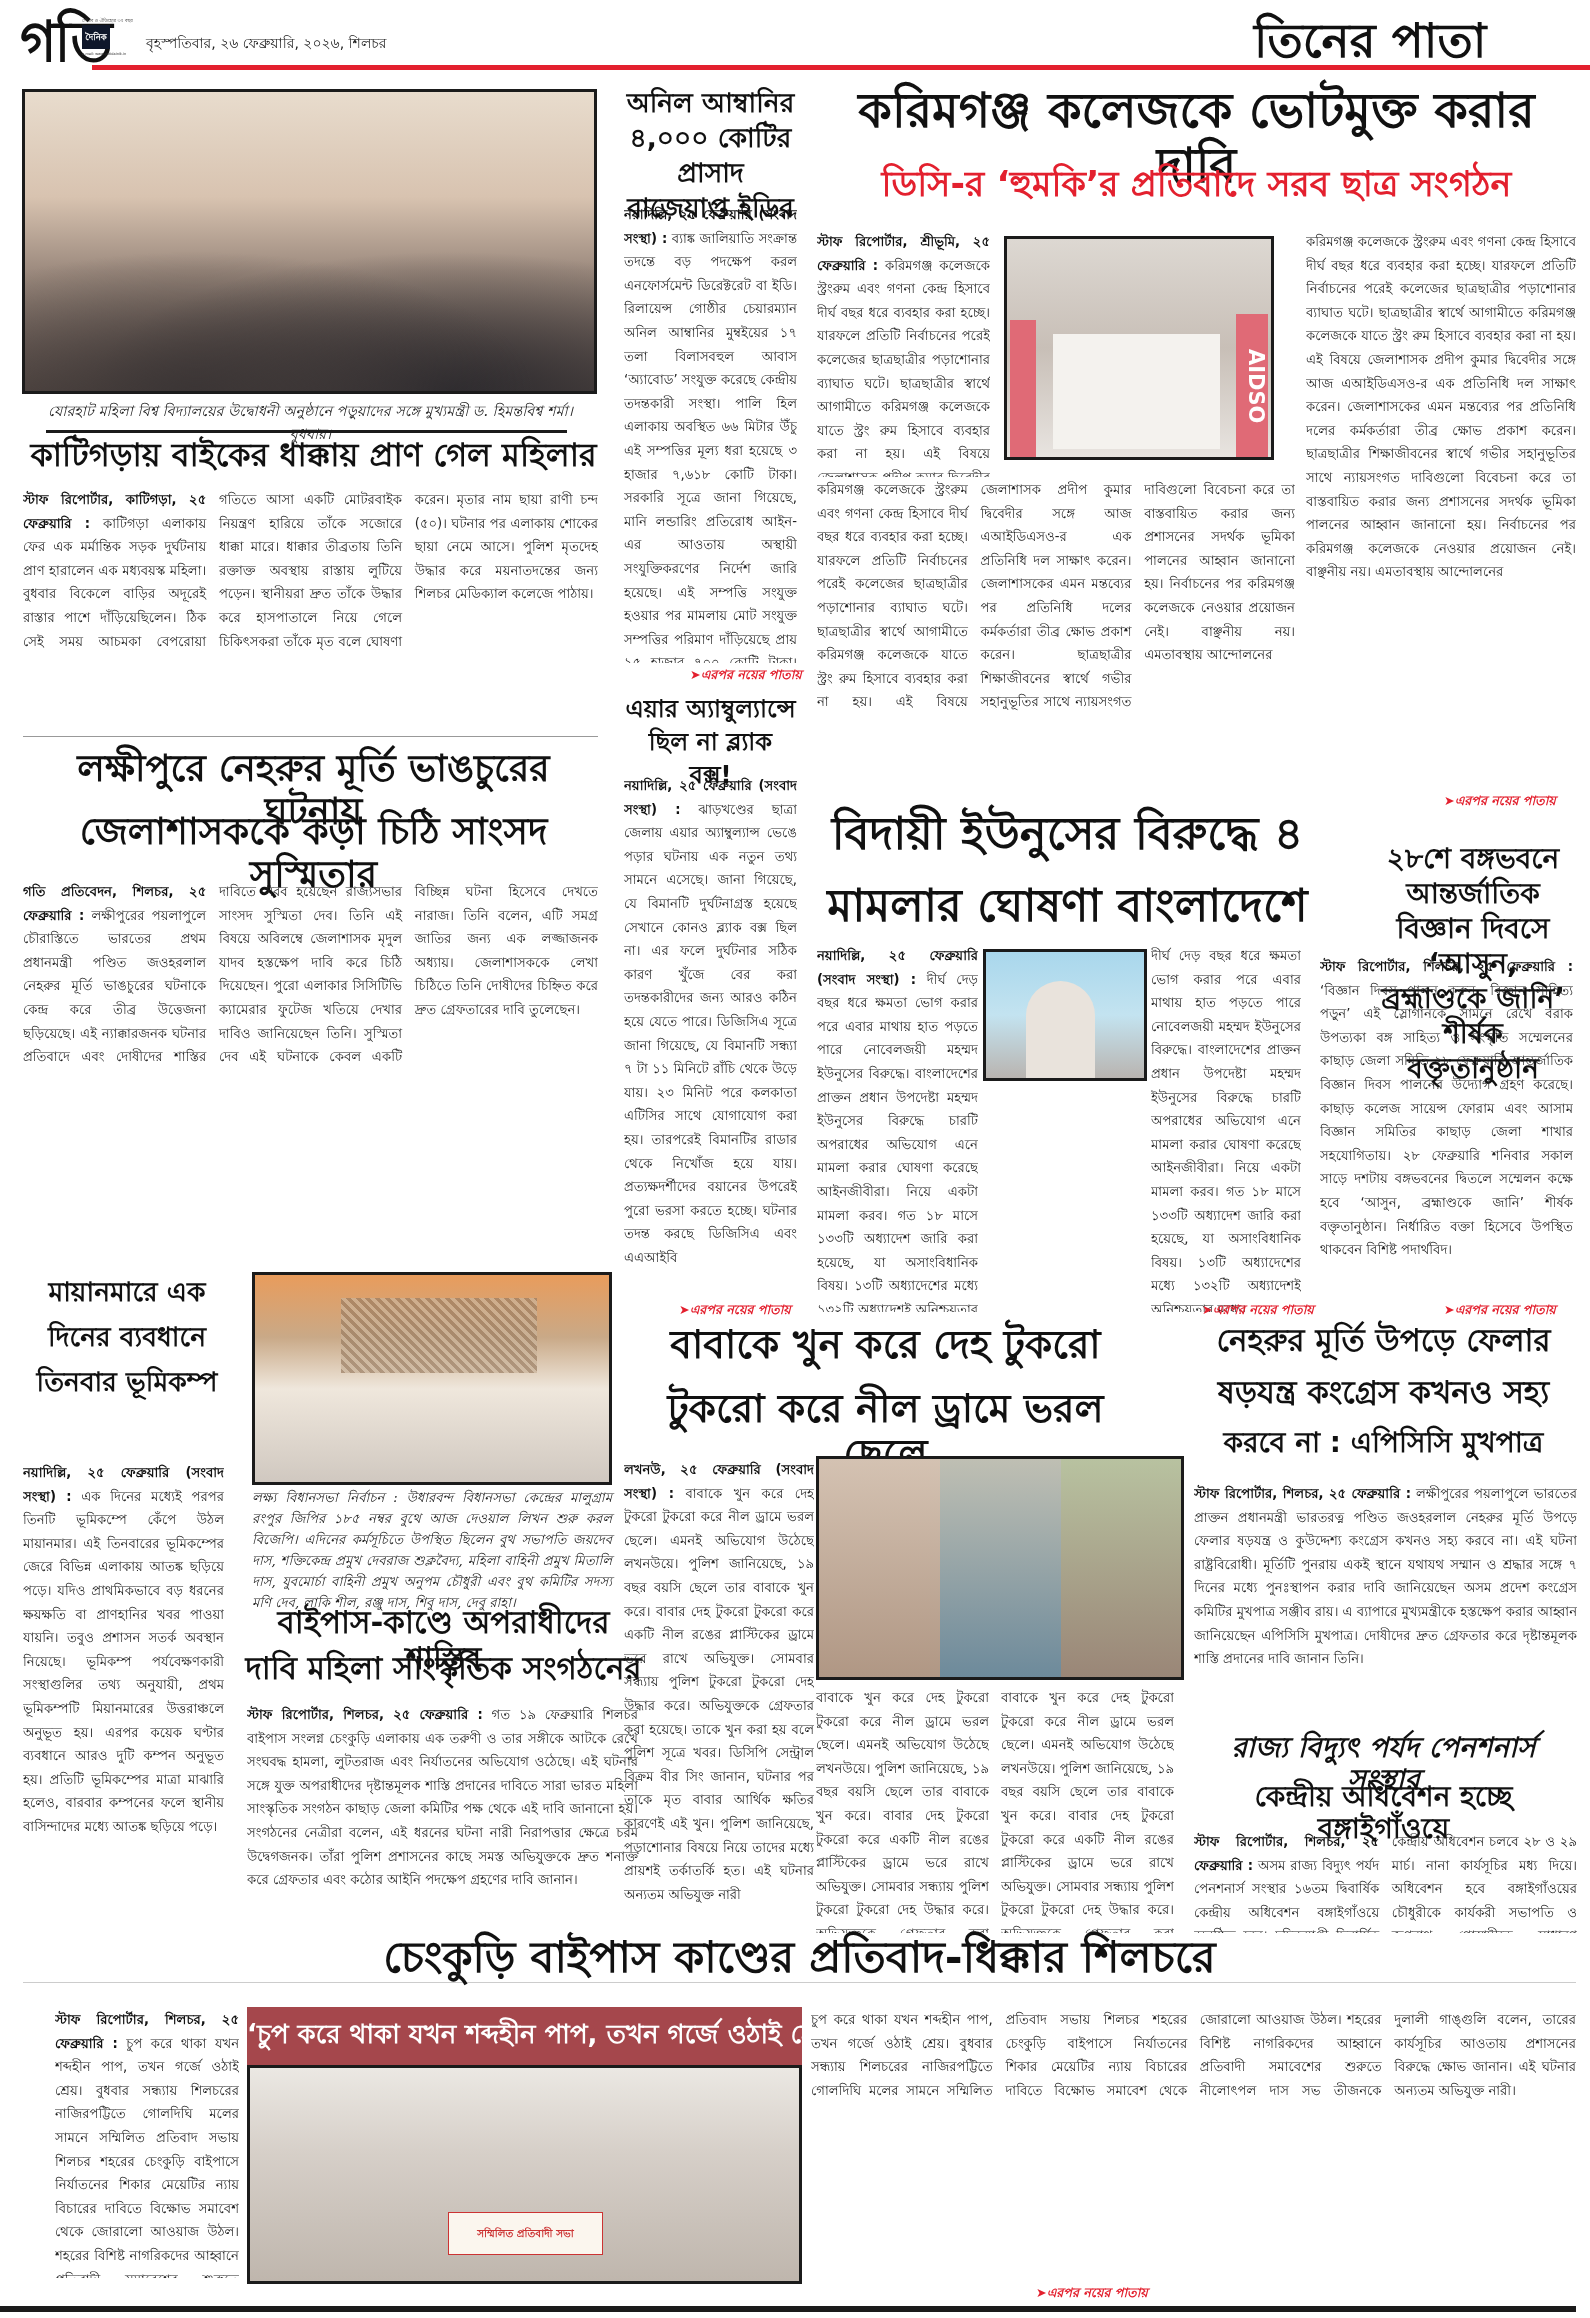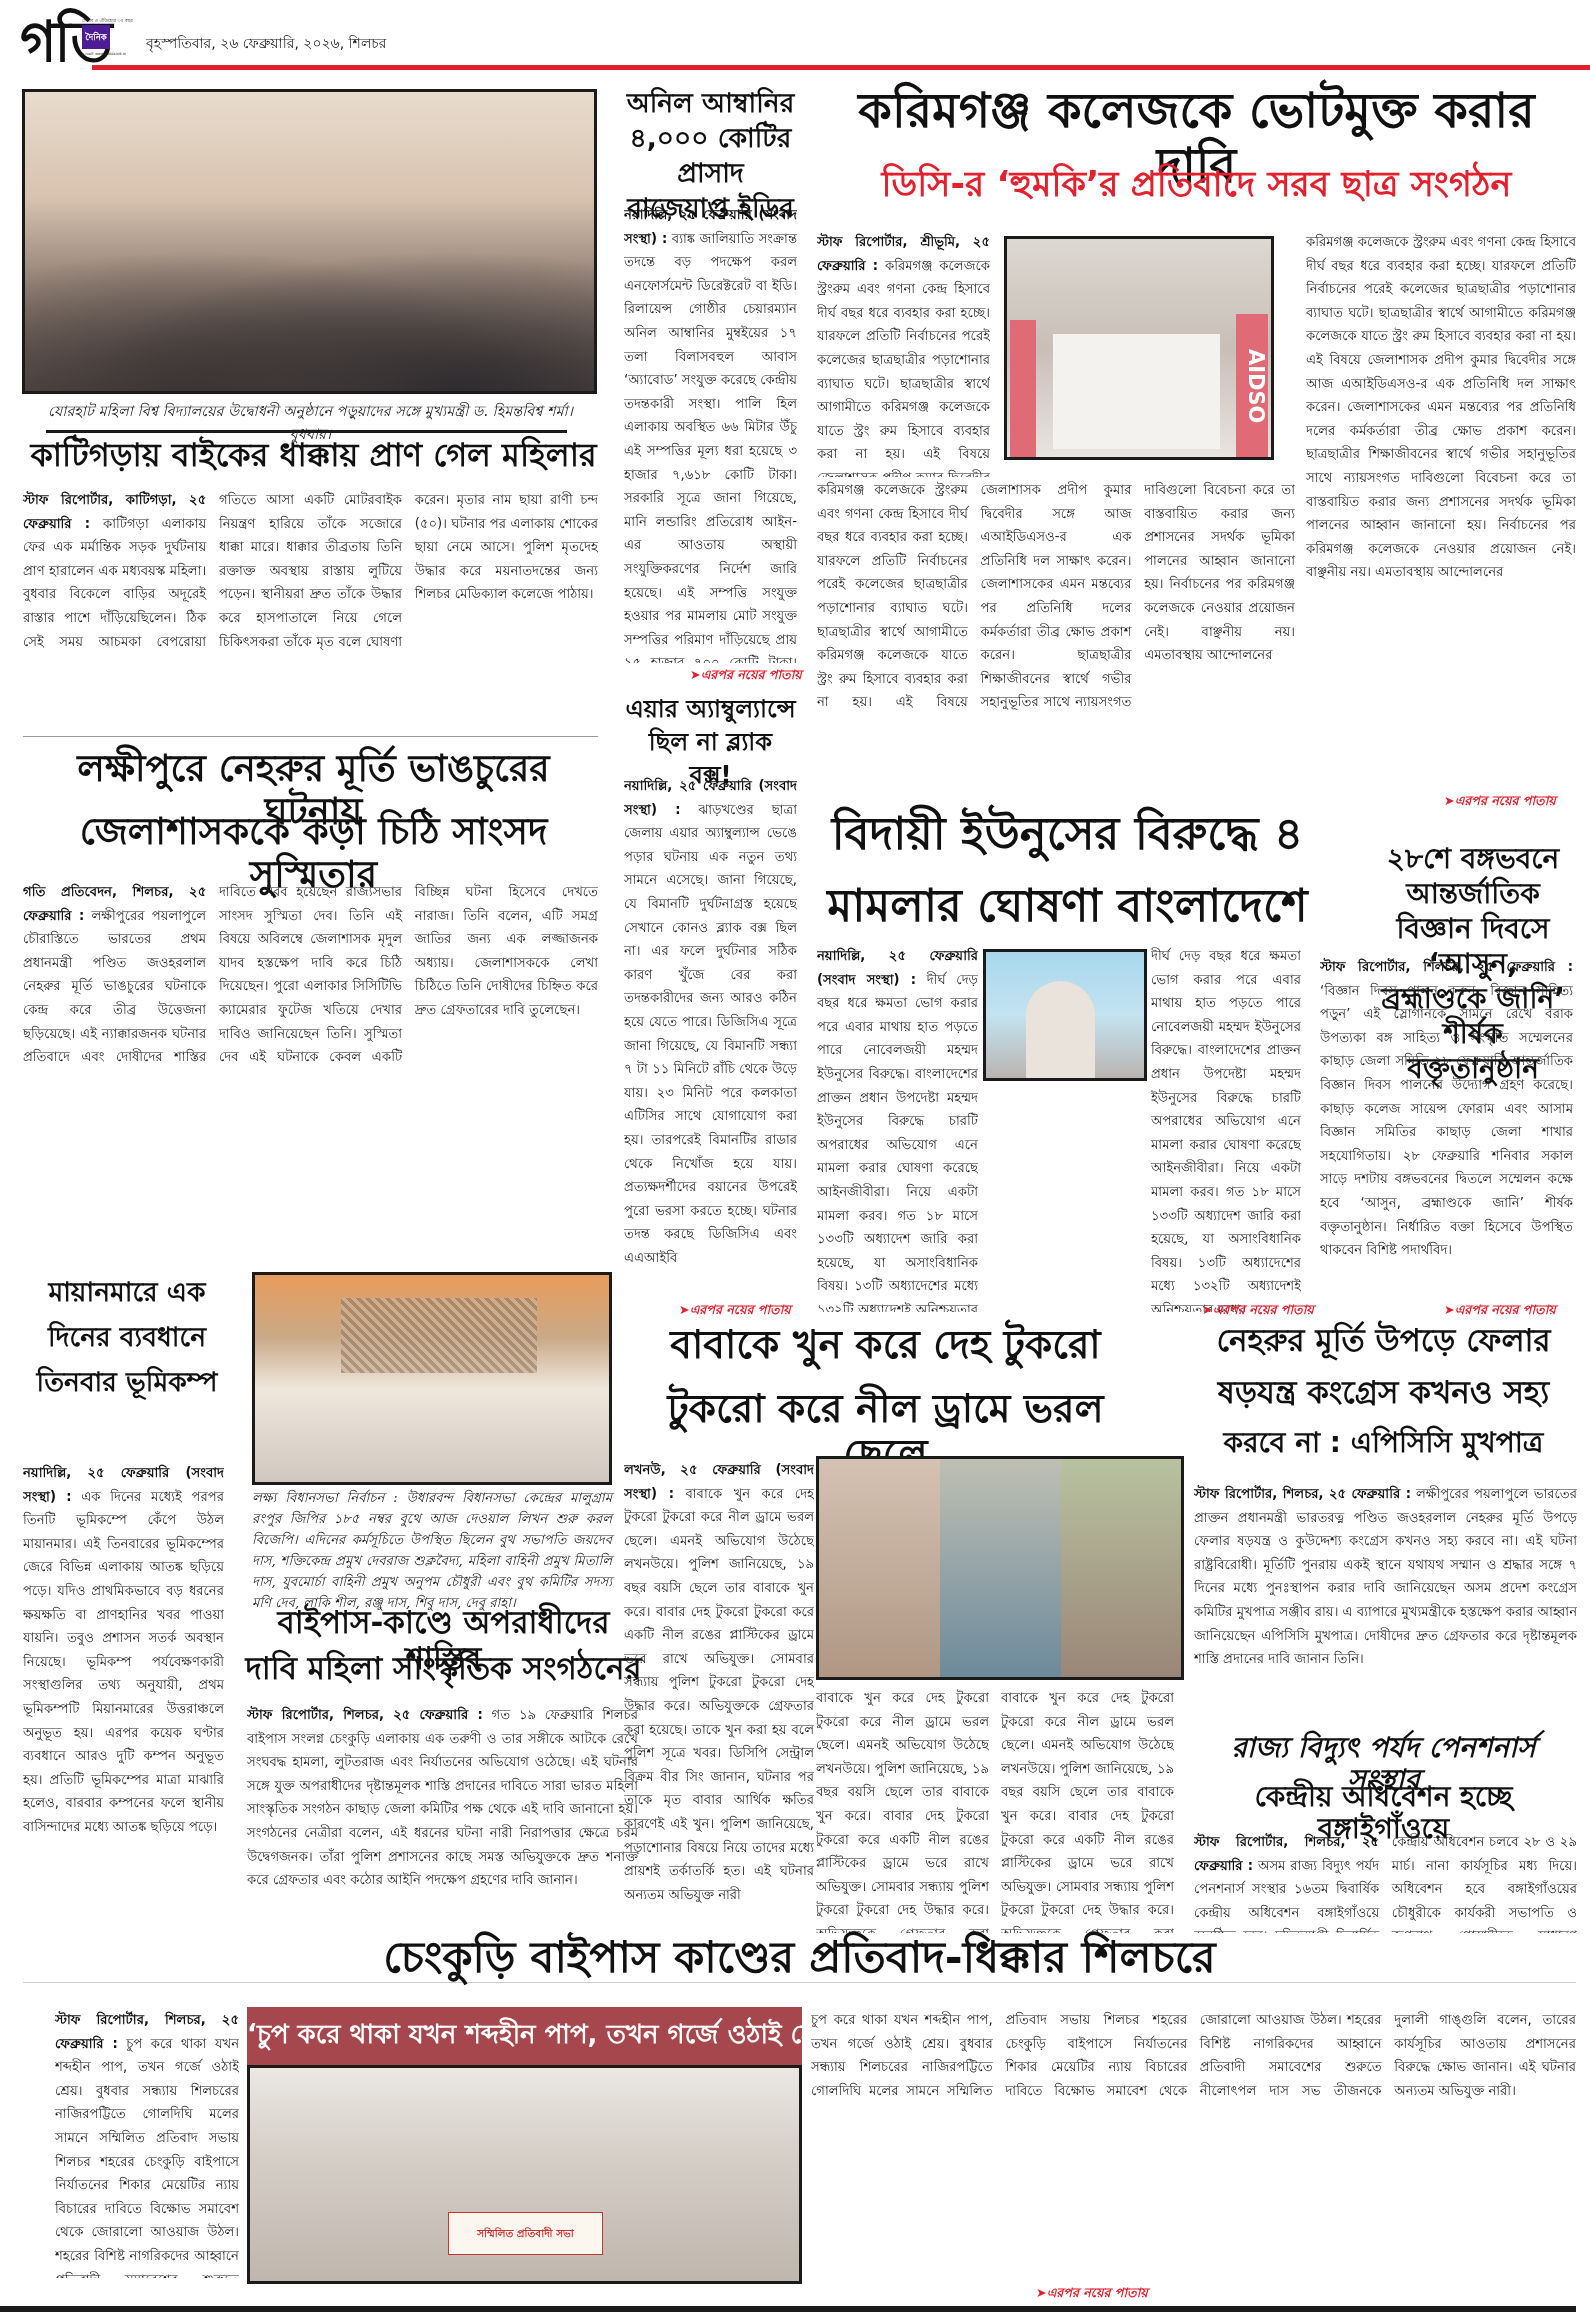--- a/index.html
+++ b/index.html
@@ -9,33 +9,34 @@
   .hl { font-family: "DejaVu Sans", sans-serif; font-weight: bold; color: #111; text-align: center; line-height: 1.15; }
   .hl-red { color: #e3202e; }
   .body-text { font-family: "DejaVu Sans", sans-serif; font-size: 13.2px; line-height: 23.6px; text-align: justify; color: #222; overflow: hidden; }
   .dateline { font-weight: bold; color: #111; }
   .cont { color: #e3202e; font-style: italic; font-weight: bold; white-space: nowrap; }
   .cont::before { content: "\27A4 "; }
   .photo { border: 3.5px solid #1b1b1b; overflow: hidden; }
   .caption { font-family: "DejaVu Serif", serif; font-style: italic; font-size: 14.4px; line-height: 23px; color: #222; }
   .rule { background: #1b1b1b; height: 3.5px; }
   .red-rule { background: #e3202e; }
-  .logo-box { background: #4c1d95; color: #fff; font-weight: bold; text-align: center; }
+  .logo-box { background: #0f172a; color: #fff; font-weight: bold; text-align: center; }
 </style>
 </head>
 <body>
 
 <div class="abs" style="left:0;top:0;width:1591px;height:69px;">
   <div class="abs" style="left:20px;top:-1.2px;font-size:56px;font-weight:bold;color:#111;letter-spacing:-2.3px;">গতি</div>
   <div class="abs" style="left:82px;top:17.3px;font-size:4.6px;color:#333;white-space:nowrap;">গৌরব ও ঐতিহ্যের ৩৫ বছর</div>
   <div class="abs logo-box" style="left:82px;top:25px;width:28px;height:24px;">
     <span style="font-size:8.6px;line-height:24px;">দৈনিক</span>
   </div>
   <div class="abs" style="left:82px;top:52px;font-size:3.5px;color:#333;white-space:nowrap;">e-mail: www.gatidainik.in</div>
   <div class="abs" style="left:118px;top:32px;font-size:14px;color:#222;white-space:nowrap;margin-left:28px;">বৃহস্পতিবার, ২৬ ফেব্রুয়ারি, ২০২৬, শিলচর</div>
+  <div class="abs" style="left:1254px;top:4.6px;font-size:47px;font-weight:bold;color:#111;white-space:nowrap;">তিনের পাতা</div>
   <div class="abs red-rule" style="left:92px;top:65px;width:1576px;height:4.6px;"></div>
 </div>
 
 <div class="abs photo" style="left:22px;top:89px;width:575px;height:305px;background:linear-gradient(180deg,#e8dccd 0%,#d8c3b0 35%,#9c8a7e 60%,#5a4d47 100%);">
   <div class="abs" style="left:0;bottom:0;width:100%;height:55%;background:radial-gradient(ellipse at 30% 100%,#3b3535 0%,transparent 60%),radial-gradient(ellipse at 75% 100%,#2c2a2e 0%,transparent 60%);"></div>
 </div>
 <div class="abs caption" style="left:40px;top:400px;width:541px;text-align:center;">যোরহাট মহিলা বিশ্ব বিদ্যালয়ের উদ্বোধনী অনুষ্ঠানে পড়ুয়াদের সঙ্গে মুখ্যমন্ত্রী ড. হিমন্তবিশ্ব শর্মা। বুধবার।</div>
 <div class="abs rule" style="left:46px;top:430px;width:521px;height:2.9px;"></div>
 
 <div class="abs hl" style="left:23px;top:437px;width:581px;font-size:32px;">কাটিগড়ায় বাইকের ধাক্কায় প্রাণ গেল মহিলার</div>

